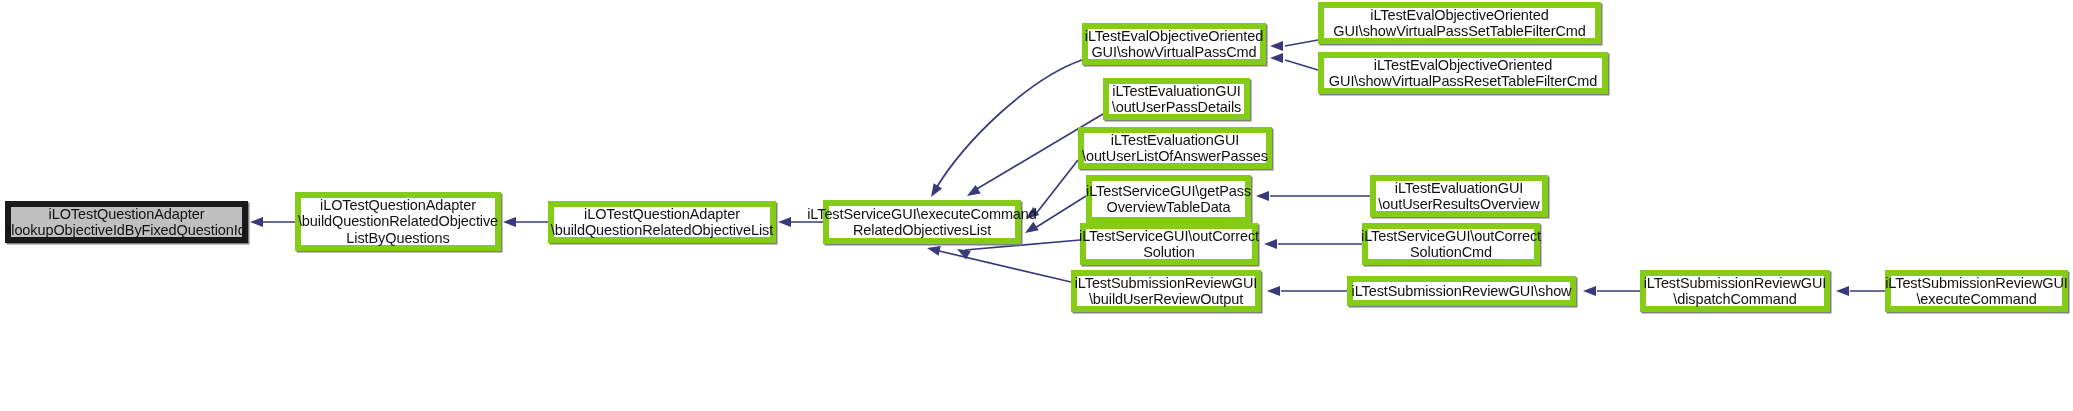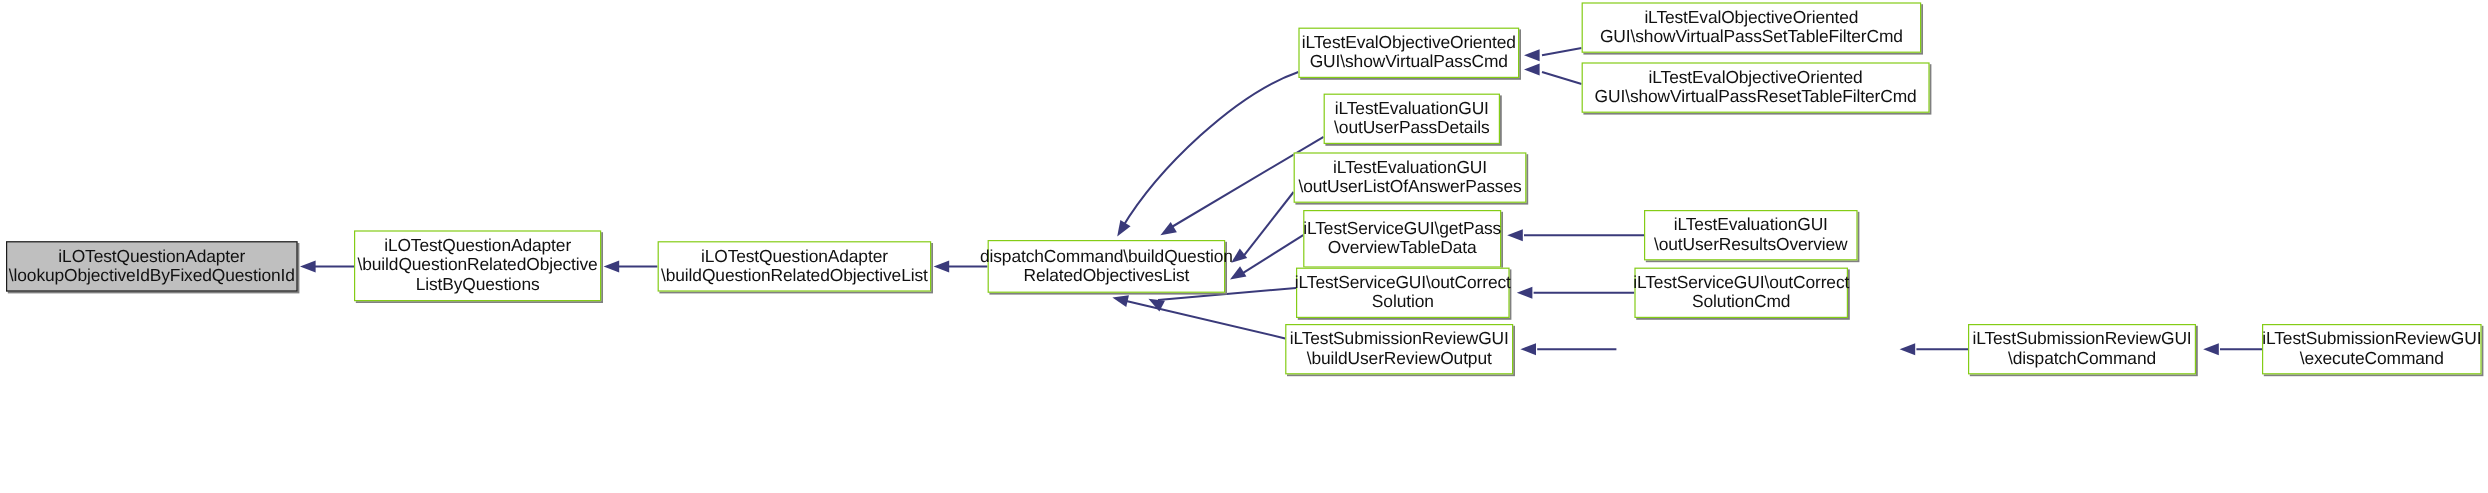--- a/index.html
+++ b/index.html
@@ -25,21 +25,21 @@
     pointer-events: none;
   }
   .node {
     position: absolute;
     box-sizing: border-box;
     display: flex;
     align-items: center;
     justify-content: center;
     text-align: center;
     background: #ffffff;
-    border: 1px solid #84cc16;
+    border: 6px solid #84cc16;
     color: #111111;
     font-size: 14.5px;
     line-height: 1.12;
     letter-spacing: -0.1px;
     white-space: pre-line;
     z-index: 3;
     box-shadow: 1.5px 1.5px 0 0 #808080;
   }
   .node.current {
     background: #bfbfbf;
@@ -89,21 +89,21 @@
       <path d="M 1885 291 L 1850 291" fill="none" stroke="#3a3a7a" stroke-width="1.7"></path>
       <polygon points="0,0 13,5 13,-5" fill="#3a3a7a" transform="translate(1836,291) rotate(0)"></polygon>
     </svg>
 <div class="node current" style="left: 5px; top: 201px; width: 243px; height: 42px;"><span class="label">iLOTestQuestionAdapter
 \lookupObjectiveIdByFixedQuestionId</span></div>
     <div class="node" style="left: 295px; top: 192px; width: 206px; height: 59px;"><span class="label">iLOTestQuestionAdapter
 \buildQuestionRelatedObjective
 ListByQuestions</span></div>
     <div class="node" style="left: 548px; top: 201px; width: 228px; height: 42px;"><span class="label">iLOTestQuestionAdapter
 \buildQuestionRelatedObjectiveList</span></div>
-    <div class="node" style="left: 823px; top: 200px; width: 198px; height: 44px;"><span class="label">dispatchCommand\buildQuestion
+    <div class="node" style="left: 823px; top: 200px; width: 198px; height: 44px;"><span class="label">iLTestServiceGUI\executeCommand
 RelatedObjectivesList</span></div>
     <div class="node" style="left: 1082px; top: 23px; width: 184px; height: 42px;"><span class="label">iLTestEvalObjectiveOriented
 GUI\showVirtualPassCmd</span></div>
     <div class="node" style="left: 1318px; top: 2px; width: 283px; height: 42px;"><span class="label">iLTestEvalObjectiveOriented
 GUI\showVirtualPassSetTableFilterCmd</span></div>
     <div class="node" style="left: 1318px; top: 52px; width: 290px; height: 42px;"><span class="label">iLTestEvalObjectiveOriented
 GUI\showVirtualPassResetTableFilterCmd</span></div>
     <div class="node" style="left: 1103px; top: 78px; width: 147px; height: 42px;"><span class="label">iLTestEvaluationGUI
 \outUserPassDetails</span></div>
     <div class="node" style="left: 1078px; top: 127px; width: 194px; height: 42px;"><span class="label">iLTestEvaluationGUI
@@ -111,17 +111,18 @@
     <div class="node" style="left: 1086px; top: 175px; width: 165px; height: 48px;"><span class="label">iLTestServiceGUI\getPass
 OverviewTableData</span></div>
     <div class="node" style="left: 1370px; top: 175px; width: 178px; height: 42px;"><span class="label">iLTestEvaluationGUI
 \outUserResultsOverview</span></div>
     <div class="node" style="left: 1080px; top: 223px; width: 178px; height: 42px;"><span class="label">iLTestServiceGUI\outCorrect
 Solution</span></div>
     <div class="node" style="left: 1362px; top: 223px; width: 178px; height: 42px;"><span class="label">iLTestServiceGUI\outCorrect
 SolutionCmd</span></div>
     <div class="node" style="left: 1071px; top: 270px; width: 190px; height: 42px;"><span class="label">iLTestSubmissionReviewGUI
 \buildUserReviewOutput</span></div>
+    <div class="node" style="left: 1347px; top: 276px; width: 229px; height: 30px;"><span class="label">iLTestSubmissionReviewGUI\show</span></div>
     <div class="node" style="left: 1640px; top: 270px; width: 190px; height: 42px;"><span class="label">iLTestSubmissionReviewGUI
 \dispatchCommand</span></div>
     <div class="node" style="left: 1885px; top: 270px; width: 183px; height: 42px;"><span class="label">iLTestSubmissionReviewGUI
 \executeCommand</span></div>
   </div>
 
 </body></html>

